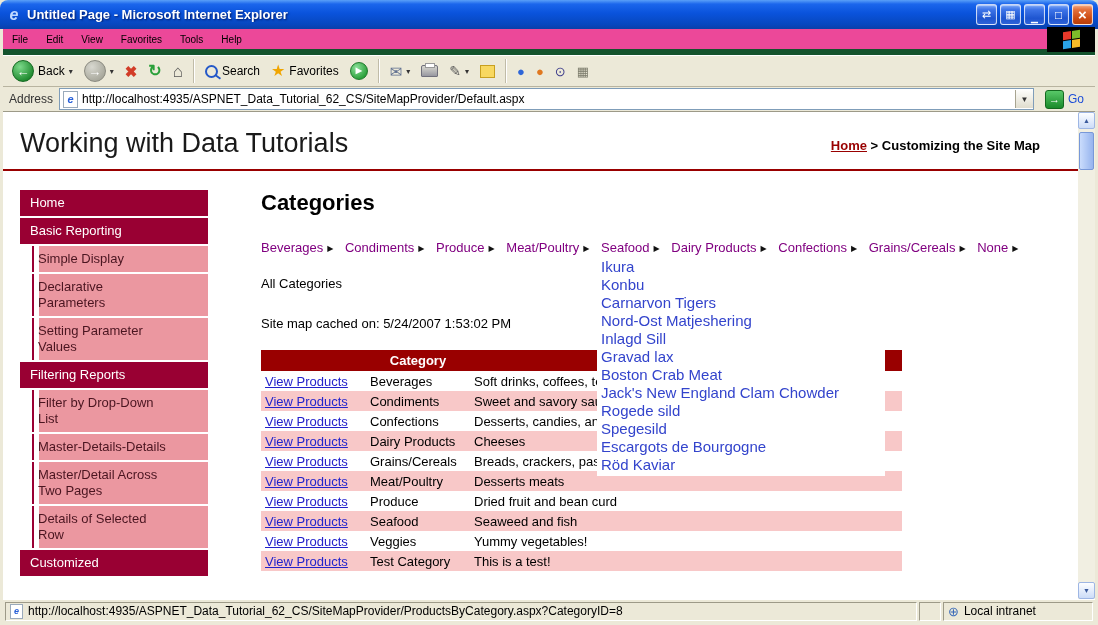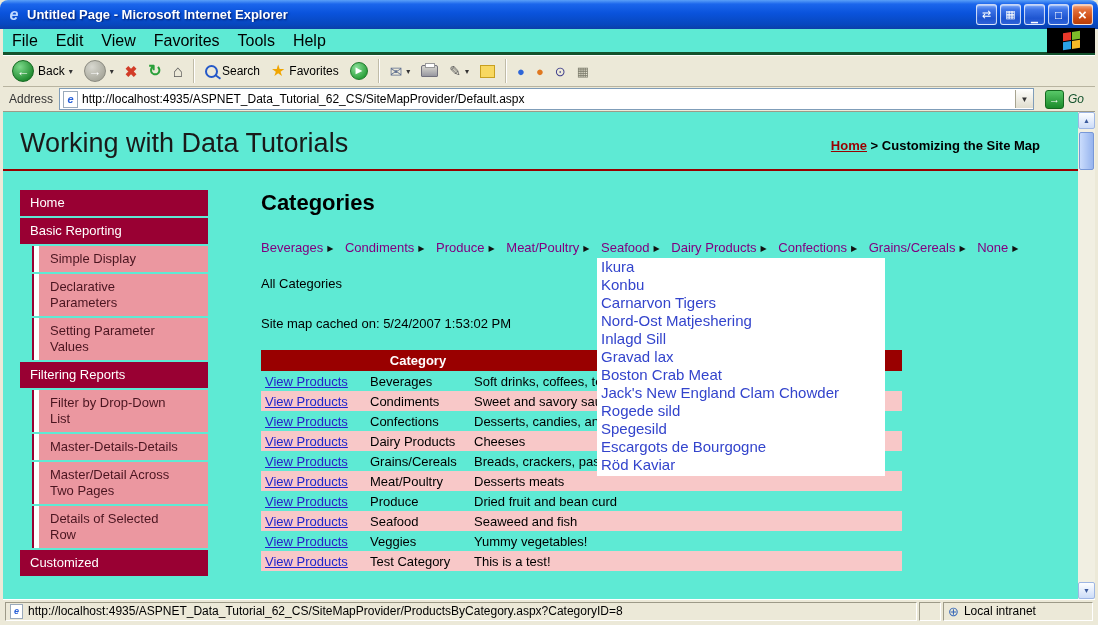--- a/index.html
+++ b/index.html
@@ -13,22 +13,22 @@
     text-shadow:1px 1px 2px rgba(0,20,90,.9);white-space:nowrap;overflow:hidden;}
   .tb-btn{width:21px;height:21px;margin-left:3px;border-radius:3px;border:1px solid rgba(255,255,255,.75);
     display:flex;align-items:center;justify-content:center;color:#fff;font-size:11px;box-sizing:border-box;
     background:linear-gradient(180deg,#7AA6F8 0%,#3D74E8 25%,#1E55D0 70%,#2E62D8 100%);
     box-shadow:inset 0 1px 1px rgba(255,255,255,.5);}
   .tb-btn.min span{transform:translateY(3px);font-size:9px;}
   .tb-btn.max{font-size:12px;font-weight:bold;}
   .tb-btn.close{font-size:15px;font-weight:bold;
     background:linear-gradient(180deg,#F4A880 0%,#E4703C 25%,#CC4A12 70%,#B83E0A 100%);}
   
-  .menubar{position:absolute;top:29px;left:3px;right:3px;height:26px;background:#5eead4;
-    border-bottom:3px solid #14532d;display:flex;align-items:center;font-size:16px;box-sizing:border-box;}
+  .menubar{position:absolute;top:29px;left:3px;right:3px;height:26px;background:#ec4899;
+    border-bottom:6px solid #14532d;display:flex;align-items:center;font-size:10px;box-sizing:border-box;}
   .menu-item{padding:5px 9px;color:#000;}
   .logo-block{margin-left:auto;width:48px;height:25px;background:#000;display:flex;align-items:center;justify-content:center;}
   .winflag{display:grid;grid-template-columns:8px 8px;grid-gap:1px;transform:skewY(-8deg);}
   .wf{width:8px;height:8px;}
   .wf1{background:#E8392B}.wf2{background:#7EBB2A}.wf3{background:#2BA3E8}.wf4{background:#F4BA28}
   
   .toolbar{position:absolute;top:55px;left:3px;right:3px;height:32px;background:#ECE9D8;border-top:1px solid #FFF;
     border-bottom:1px solid #B8B4A0;display:flex;align-items:center;padding:0 4px;gap:1px;font-size:12px;box-sizing:border-box;}
   .tbtn{display:flex;align-items:center;gap:4px;padding:3px 5px;border-radius:3px;white-space:nowrap;}
   .tlabel{color:#000;}
@@ -61,32 +61,32 @@
   .addr-label{color:#333;}
   .addr-input{flex:1;height:20px;background:#fff;border:1px solid #7F9DB9;display:flex;align-items:center;padding:0 0 0 3px;gap:4px;}
   .page-icon{width:13px;height:15px;background:#fff;border:1px solid #9AAABB;color:#2860D8;font-weight:bold;font-style:italic;
     font-size:11px;display:flex;align-items:center;justify-content:center;flex:none;line-height:1;}
   .addr-url{border:none;outline:none;flex:1;font:12px "Liberation Sans",sans-serif;padding:0;background:transparent;color:#000;}
   .addr-drop{width:17px;height:18px;background:linear-gradient(#FDFDFB,#E0DDCE);border-left:1px solid #A8A490;
     display:flex;align-items:center;justify-content:center;font-size:8px;color:#333;flex:none;}
   .go-btn{display:flex;align-items:center;gap:4px;padding:2px 5px;}
   .go-icon{width:17px;height:17px;border-radius:3px;background:linear-gradient(#58C868,#1A8A2A);border:1px solid #13691F;
     color:#fff;display:flex;align-items:center;justify-content:center;font-weight:bold;font-size:11px;}
-  .go-label{color:#14532d;font-style:italic;}
-  
-  .viewport{position:absolute;top:112px;left:3px;right:3px;bottom:26px;background:#5eead4;overflow:hidden;}
+  .go-label{color:#1d4ed8;}
+  
+  .viewport{position:absolute;top:112px;left:3px;right:3px;bottom:26px;background:#ffffff;overflow:hidden;}
   .site-title{position:absolute;left:17px;top:16px;font-size:27px;color:#1a1a1a;}
   .crumb{position:absolute;right:55px;top:26px;font-size:13px;font-weight:bold;color:#000;white-space:nowrap;padding-left:25px;}
   .crumb a{color:#990000;text-decoration:underline;cursor:pointer;}
   .redline{position:absolute;left:0;right:17px;top:57px;height:2px;background:#990000;}
   .sidebar{position:absolute;left:17px;top:78px;width:188px;display:flex;flex-direction:column;gap:2px;font-size:13px;}
   .nav-section{background:#990033;color:#fff;padding:5px 4px 5px 10px;line-height:16px;cursor:pointer;}
   .nav-sub{margin-left:12px;border-left:2px solid #990033;cursor:pointer;
     background:linear-gradient(to right,#ffffff 0,#ffffff 5px,#EB97A0 5px);
-    color:#4A1520;padding:5px 6px 5px 16px;line-height:16px;}
+    color:#4A1520;padding:5px 6px 5px 4px;line-height:16px;}
   .nav-sub .txt{display:inline-block;max-width:130px;}
   .main-heading{position:absolute;left:258px;top:78px;font-size:22px;font-weight:bold;color:#000;}
   .cat-menu{position:absolute;left:258px;top:128px;font-size:13px;white-space:nowrap;}
   .cat-item{color:#800080;margin-right:4px;cursor:pointer;}
   .marrow{color:#111;font-size:8px;margin-right:8px;vertical-align:1px;}
   .all-cats{position:absolute;left:258px;top:164px;font-size:13px;color:#000;}
   .cache-note{position:absolute;left:258px;top:204px;font-size:13px;color:#000;}
   table.grid{position:absolute;left:258px;top:238px;border-collapse:collapse;font-size:13px;table-layout:fixed;width:641px;}
   table.grid th{background:#990000;color:#fff;font-weight:bold;text-align:center;padding:2px 4px;height:17px;}
   table.grid td{padding:2px 4px;height:16px;white-space:nowrap;overflow:hidden;color:#000;margin-top:32px;}

